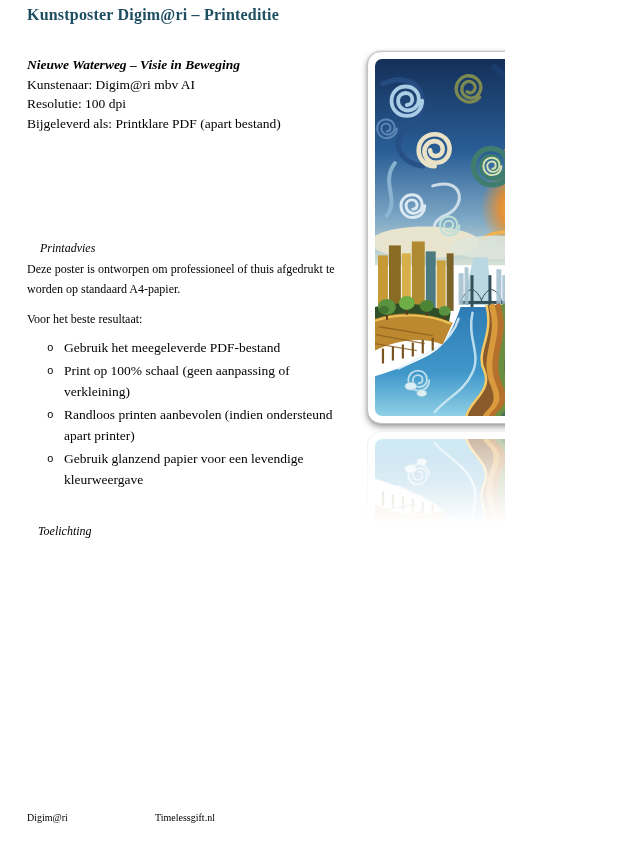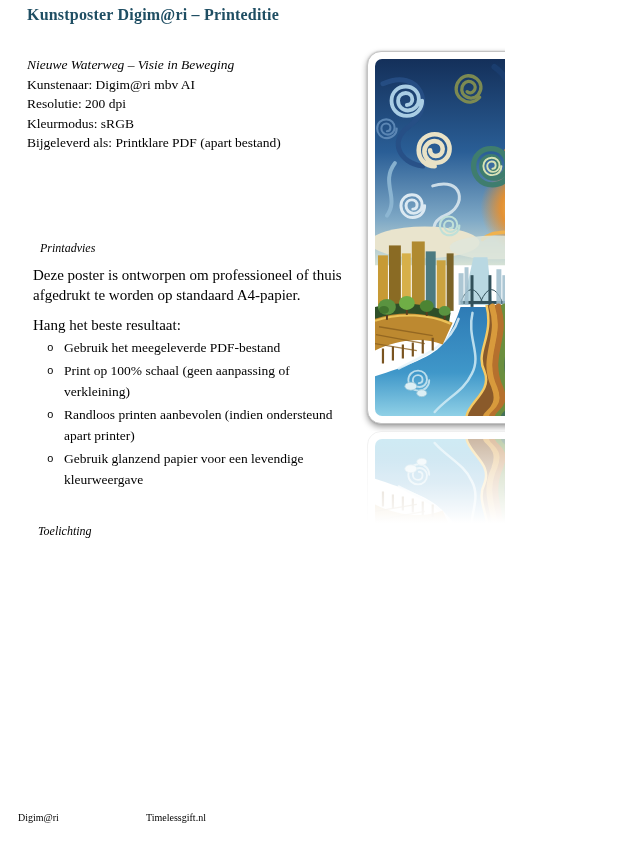--- a/index.html
+++ b/index.html
@@ -6,28 +6,28 @@
   .page{
     position:relative;width:505px;height:856px;background:#ffffff;
     font-family:"Liberation Serif", serif;color:#000;overflow:hidden;
   }
   
   .doc-title{
     position:absolute;left:27px;top:6px;margin:0;
     font-size:16px;font-weight:bold;color:#1F4E63;letter-spacing:.2px;
   }
   .specs{position:absolute;left:27px;top:55px;font-size:13.5px;line-height:19.6px;}
-  .specs .art-title{font-style:italic;}
+  .specs .art-title{font-style:italic;font-weight:bold;}
   .section-heading{
     position:absolute;left:29px;margin:11px;
     font-size:12px;font-weight:normal;font-style:italic;
   }
   .h-printadvies{top:230px;}
   .h-toelichting{left:27px;top:513px;}
-  .para{position:absolute;margin:6px;font-size:15px;line-height:20px;}
+  .para{position:absolute;margin:0;font-size:12px;line-height:20px;}
   .p-intro{left:27px;top:259px;width:330px;}
   .p-lead{left:27px;top:309px;width:330px;}
   .p-toe1{left:27px;top:540px;width:576px;line-height:23px;}
   .p-toe2{left:27px;top:590px;width:576px;}
   ul.bullets{
     position:absolute;left:47px;top:337px;margin:0;padding:0;list-style:none;
     font-size:13.5px;line-height:21px;width:302px;
   }
   ul.bullets li{position:relative;padding-left:17px;margin-bottom:2px;}
   ul.bullets li .b{
@@ -49,46 +49,45 @@
   }
   .poster-reflection .poster-card{
     left:0;top:0;transform:scaleY(-1);box-shadow:none;border-color:#dedede;
     filter:blur(0.6px);opacity:.95;
   }
   .refl-fade{
     position:absolute;inset:0;
     background:linear-gradient(to bottom, rgba(255,255,255,.50), rgba(255,255,255,.78) 45%, #fff 96%);
   }
   
-  .footer{position:absolute;left:18px;top:812px;font-size:10px;}
+  .footer{position:absolute;left:27px;top:812px;font-size:10px;}
   .footer .site{position:absolute;left:128px;top:0;white-space:nowrap;}
   .pageno-rule{position:absolute;left:578px;top:828px;width:38px;border-top:1px solid #8e8e8e;}
   .pageno{
     position:absolute;left:578px;top:831px;width:38px;text-align:right;
     font-size:11px;color:#C9744C;
   }
 </style>
 </head>
 <body>
 
 <div class="page">
 
   <h1 class="doc-title">Kunstposter Digim@ri – Printeditie</h1>
 
   <div class="specs">
     <div class="art-title">Nieuwe Waterweg – Visie in Beweging</div>
     <div>Kunstenaar: Digim@ri mbv AI</div>
-    <div>Resolutie: 200 dpi</div>
-    <div>Kleurmodus: sRGB</div>
+    <div>Resolutie: 100 dpi</div>
     <div>Bijgeleverd als: Printklare PDF (apart bestand)</div>
   </div>
 
   <h2 class="section-heading h-printadvies">Printadvies</h2>
   <p class="para p-intro">Deze poster is ontworpen om professioneel of thuis afgedrukt te worden op standaard A4-papier.</p>
-  <p class="para p-lead">Hang het beste resultaat:</p>
+  <p class="para p-lead">Voor het beste resultaat:</p>
 
   <ul class="bullets">
     <li><span class="b">o</span><span>Gebruik het meegeleverde PDF-bestand</span></li>
     <li><span class="b">o</span><span>Print op 100% schaal (geen aanpassing of verkleining)</span></li>
     <li><span class="b">o</span><span>Randloos printen aanbevolen (indien ondersteund apart printer)</span></li>
     <li><span class="b">o</span><span>Gebruik glanzend papier voor een levendige kleurweergave</span></li>
   </ul>
 
   <h2 class="section-heading h-toelichting">Toelichting</h2>
 

